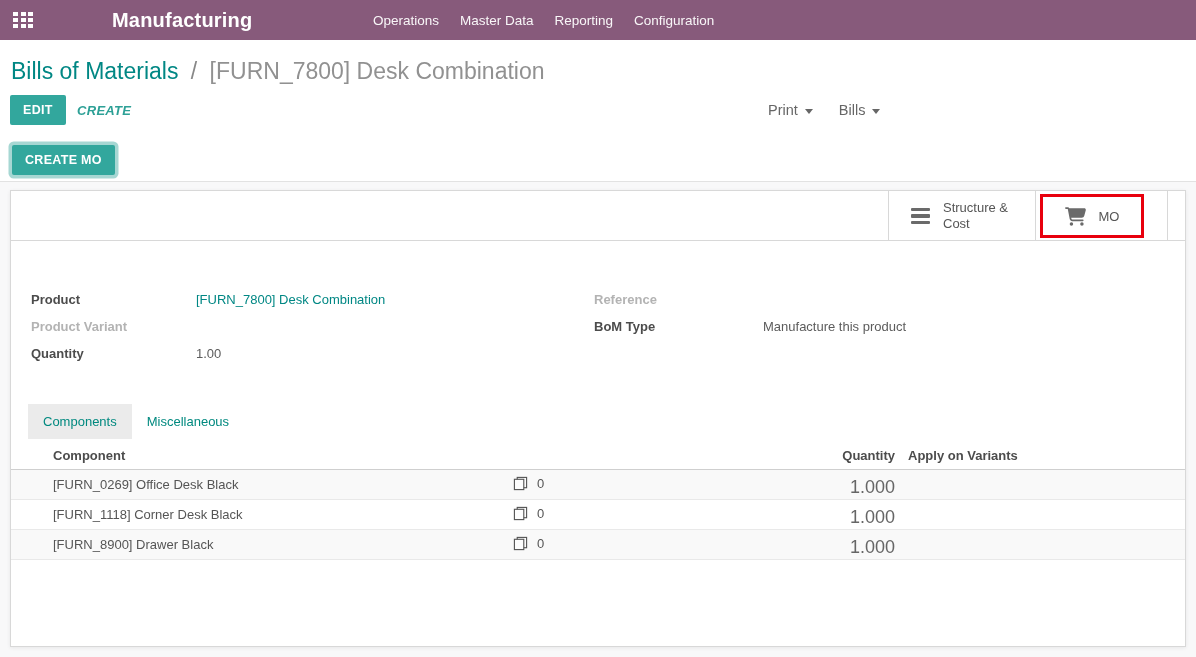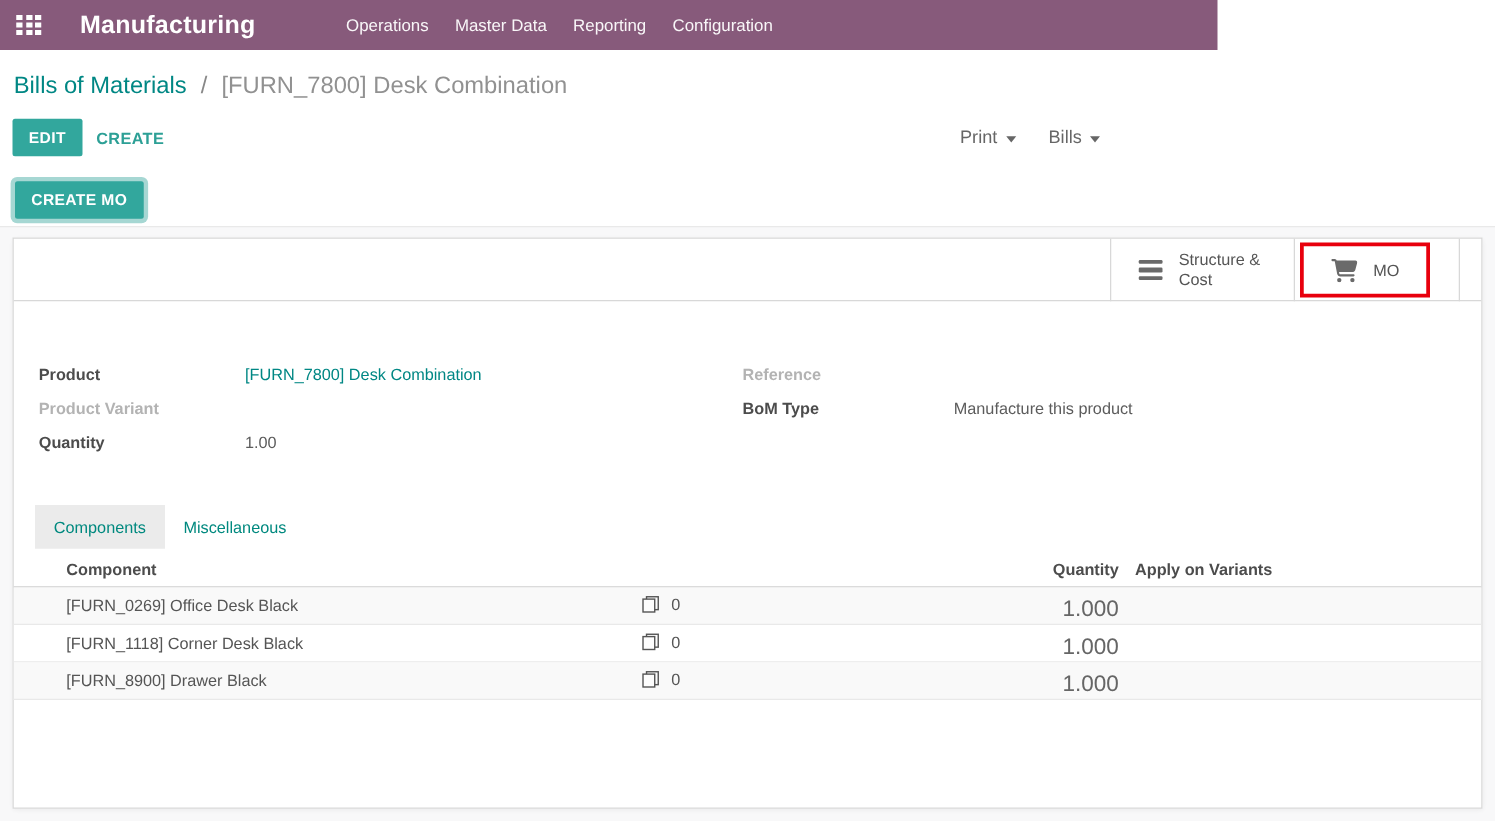--- a/index.html
+++ b/index.html
@@ -1,42 +1,42 @@
 <!DOCTYPE html>
 <html><head>
 <meta charset="utf-8">
 <style>
   * { margin:0; padding:0; box-sizing:border-box; }
   html,body { width:1196px; height:657px; overflow:hidden; background:#fff;
     font-family:"Liberation Sans", sans-serif; }
 
   
-  .navbar { position:absolute; left:0; top:0; width:974px; height:40px;
-    background:#875A7B; display:flex; align-items:center; }
+  .navbar { position:absolute; left:0; top:0; width:1196px; height:40px;
+    background:#875A7B; display:flex; align-items:center;gap:48px; }
   .apps-grid { width:20px; height:16px; margin-left:13px;
     display:grid; grid-template-columns:repeat(3,5px); grid-template-rows:repeat(3,4px);
     gap:2px 2.5px; cursor:pointer; }
   .apps-grid span { background:#fff; display:block; }
   .app-title { color:#fff; font-size:20px; font-weight:bold; margin-left:31px; letter-spacing:.2px; }
   .nav-menus { display:flex; margin-left:62px; }
   .nav-menu { color:rgba(255,255,255,.95); font-size:13.5px; padding:0 10.5px; cursor:pointer; }
 
   
-  .breadcrumb { position:absolute; left:11px; top:58px; font-size:19px; }
+  .breadcrumb { position:absolute; left:11px; top:58px; font-size:23px; }
   .bc-parent { color:#008784; cursor:pointer; }
   .bc-sep { color:#888; margin:0 6px; }
   .bc-current { color:#919191; }
 
   
   .btn-teal { position:absolute; background:#32A79D; color:#fff; border:none;
     font-size:12.5px; font-weight:bold; font-family:"Liberation Sans",sans-serif;
     padding:8px 13px; border-radius:2px; cursor:pointer; letter-spacing:.3px; }
   .btn-edit { left:10px; top:95px; }
   .link-create { position:absolute; left:77px; top:103px; color:#2DA096; font-size:13px;
-    font-weight:bold; cursor:pointer; letter-spacing:.3px; }
+    font-weight:bold; cursor:pointer; letter-spacing:.3px;font-style:italic; }
   .dd-group { position:absolute; left:768px; top:102px; display:flex; gap:26px; }
   .dd-item { color:#666; font-size:14.5px; cursor:pointer; display:flex; align-items:center; gap:7px; }
   .caret { width:0; height:0; border-left:4px solid transparent; border-right:4px solid transparent;
     border-top:5px solid #666; display:inline-block; margin-top:2px; }
 
   .btn-create-mo { left:12px; top:145px; box-shadow:0 0 0 3.5px #A6D7D3; }
 
   .hr-sep { position:absolute; left:0; top:181px; width:1196px; height:1px; background:#e2e2e2; }
   .content-bg { position:absolute; left:0; top:182px; width:1196px; height:475px; background:#f8f8f9; }
 

